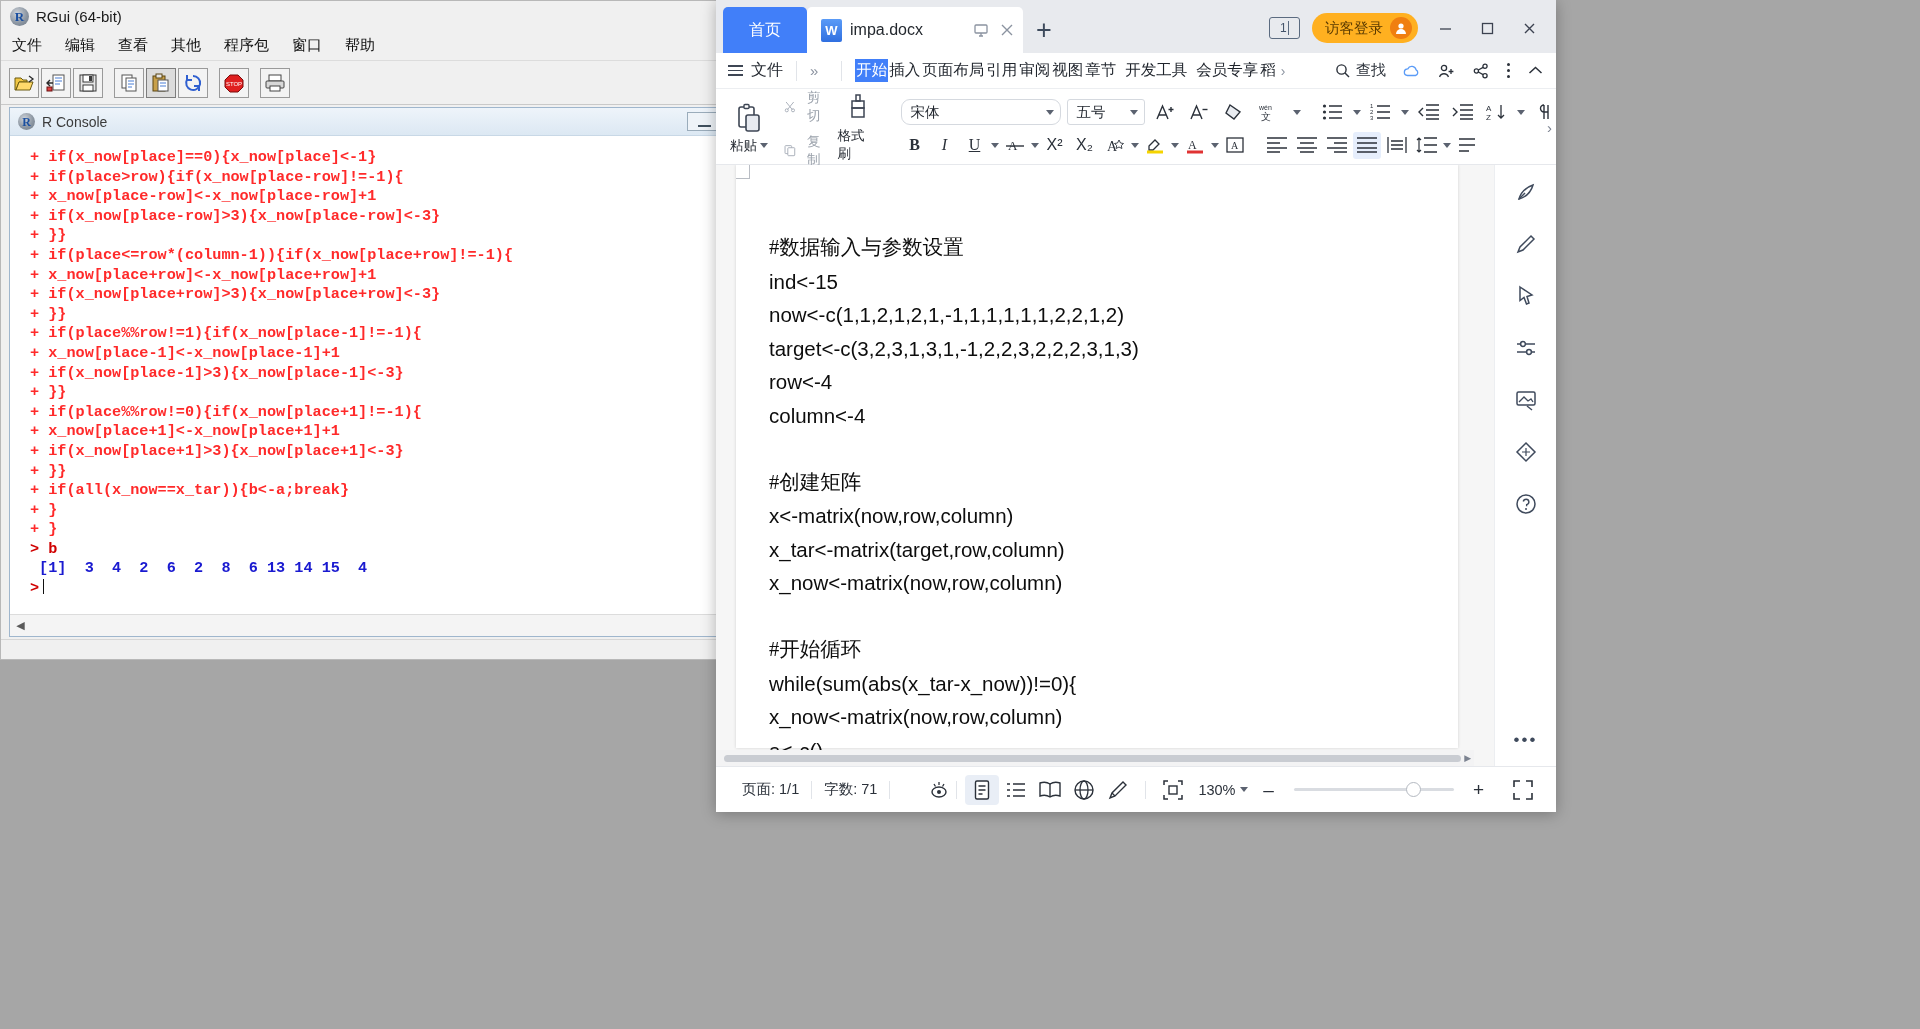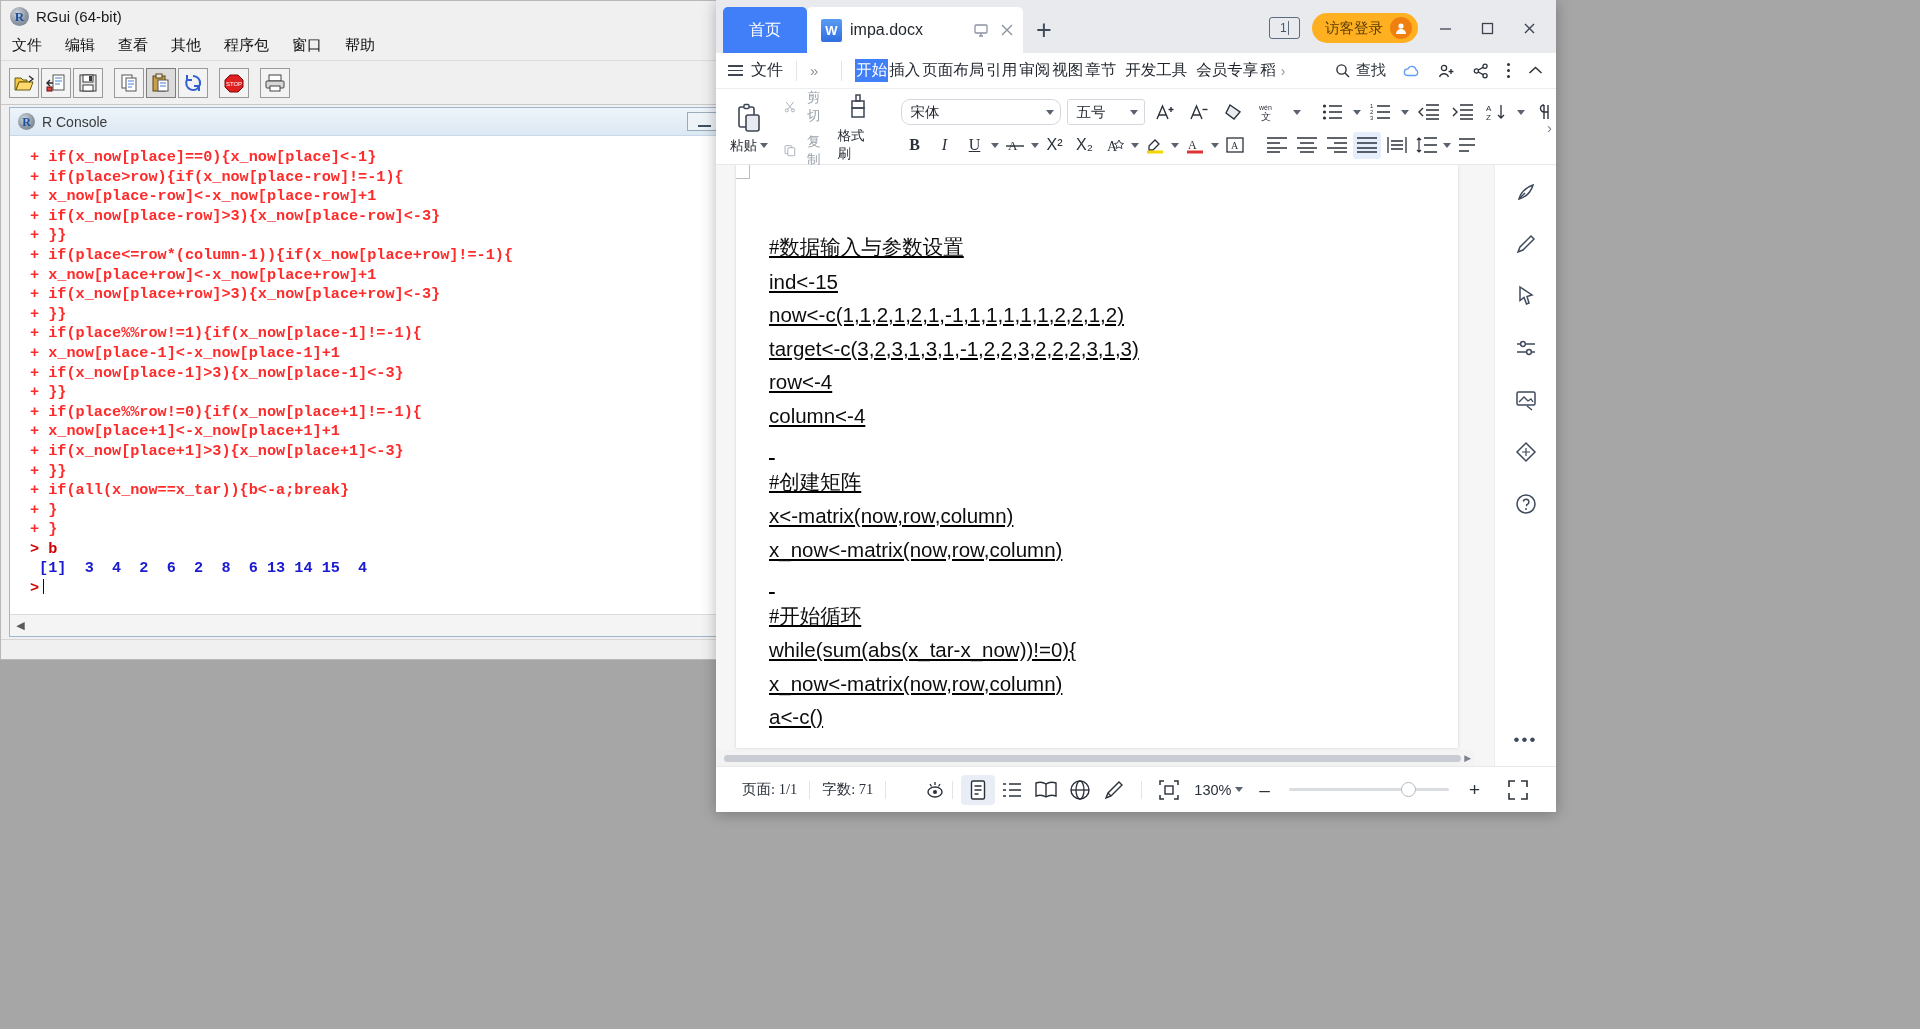--- a/index.html
+++ b/index.html
@@ -198,21 +198,21 @@
   .fmtbtn.active { background:#e6eefc; border-radius:3px; }
   .rowline { display:flex; align-items:center; gap:2px; }
   #wps-toolbar-expand {
     position:absolute; right:4px; top:50%; transform:translateY(-50%);
     color:#7b8290; font-size:15px;
   }
 
   #wps-doc-area { flex:1; background:#f6f6f6; position:relative; overflow:hidden; display:flex; }
   #wps-page {
     position:absolute; left: 20px; top: 0; width: 722px; bottom: 18px;
-    background:#fff; box-shadow: 0 0 3px rgba(0,0,0,.15); text-decoration: underline;
+    background:#fff; box-shadow: 0 0 3px rgba(0,0,0,.15);
   }
   #wps-page-inner { padding: 30px 20px 0 33px; position:relative; }
   .corner-mark {
     position:absolute; width:14px; height:14px; border-right:1px solid #b9bdc4;
     border-bottom:1px solid #b9bdc4; left: 0; top: 0;
   }
   .docline {
     font-family: "Liberation Sans", sans-serif;
     font-size: 20.5px; line-height: 33.5px; color:#0d0d0d; white-space: pre;
   }
@@ -235,21 +235,21 @@
     border-left:1px solid #eceef1; display:flex; flex-direction:column;
     align-items:center; padding-top: 12px; gap: 22px;
   }
   .sbicon { width:30px; height:30px; display:flex; align-items:center; justify-content:center; color:#3f4a5c; }
   #wps-sidebar-more { position:absolute; bottom: 16px; left:50%; transform:translateX(-50%); color:#3f4a5c; letter-spacing:2px; font-size:17px;}
 
   #wps-statusbar {
     height: 46px; border-top:1px solid #e6e8ec; background:#fff;
     display:flex; align-items:center; padding: 0 14px; gap: 0;
   }
-  .sb-text { font-size:14.5px; color:#2b313a; padding: 0 12px; font-family: Liberation Serif, serif; }
+  .sb-text { font-size:14.5px; color:#2b313a; padding: 0 12px; }
   .sbsep { width:1px; height:18px; background:#e1e4e9; }
   .sb-icon { width:34px; height:30px; display:flex; align-items:center; justify-content:center; color:#2b313a; }
   .sb-icon.active { background:#e9eef6; border-radius:4px; }
   #wps-zoom { display:flex; align-items:center; gap:4px; font-size:14.5px; color:#2b313a; padding-left:8px;}
   #wps-zoom-slider { width: 160px; height: 3px; background:#d9dce1; position:relative; border-radius:2px; margin:0 12px;}
   #wps-zoom-slider .knob { position:absolute; left: 112px; top:-6px; width:15px; height:15px; border-radius:50%; background:#fff; border:1.5px solid #b4b9c1;}
   .zbtn { width:26px; height:26px; display:flex; align-items:center; justify-content:center; font-size:19px; color:#2b313a;}
 </style>
 </head>
 <body>
@@ -716,20 +716,21 @@
           <div style="height:36px"></div>
           <div class="docline cjk">#数据输入与参数设置</div>
           <div class="docline">ind&lt;-15</div>
           <div class="docline">now&lt;-c(1,1,2,1,2,1,-1,1,1,1,1,1,2,2,1,2)</div>
           <div class="docline">target&lt;-c(3,2,3,1,3,1,-1,2,2,3,2,2,2,3,1,3)</div>
           <div class="docline">row&lt;-4</div>
           <div class="docline">column&lt;-4</div>
           <div class="docline blank">&nbsp;</div>
           <div class="docline cjk">#创建矩阵</div>
           <div class="docline">x&lt;-matrix(now,row,column)</div>
+          <div class="docline">x_tar&lt;-matrix(target,row,column)</div>
           <div class="docline">x_now&lt;-matrix(now,row,column)</div>
           <div class="docline blank">&nbsp;</div>
           <div class="docline cjk">#开始循环</div>
           <div class="docline">while(sum(abs(x_tar-x_now))!=0){</div>
           <div class="docline">x_now&lt;-matrix(now,row,column)</div>
           <div class="docline">a&lt;-c()</div>
         </div>
       </div>
 
       <div id="wps-vscroll">

